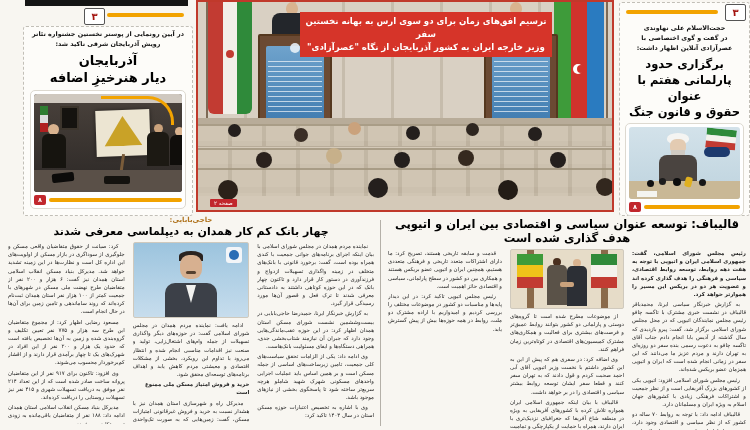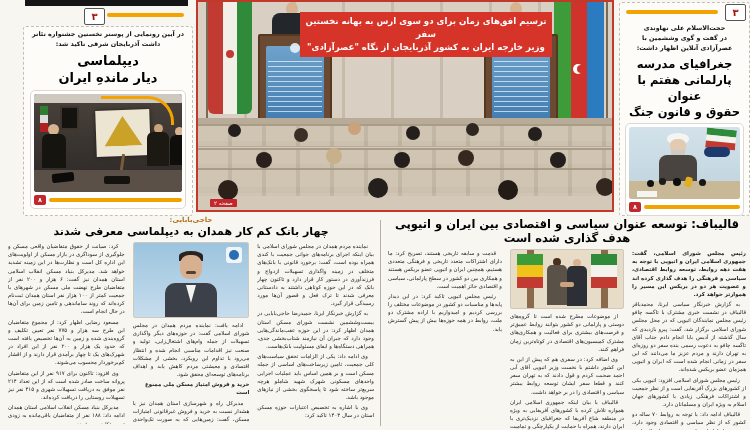--- a/index.html
+++ b/index.html
@@ -64,23 +64,23 @@
 <body>
 
 <div id="page">
 
   <div class="blackstrip" style="left:25px;top:0;width:163px;height:6px;"></div>
   <div class="numbox" style="left:84px;top:8px;">۳</div>
   <div class="obar" style="left:107px;top:13px;width:77px;"></div>
 
   <div class="panelbox" style="left:23px;top:26px;width:168px;height:188px;">
     <div class="kicker-sm">در آیین رونمایی از پوستر نخستین جشنواره تئاتر
-داشت آذربایجان شرقی تاکید شد:</div>
-    <div class="head-l" style="margin-top:2px;">دیپلماسی</div>
-    <div class="head-l">دیار ماندهِ ایران</div>
+رویش آذربایجان شرقی تاکید شد:</div>
+    <div class="head-l" style="margin-top:2px;">آذربایجان</div>
+    <div class="head-l">دیار هنرخیزِ اضافه</div>
     <div class="photocard">
       <div style="position:relative;width:100%;height:98px;background:linear-gradient(#4a423c,#2b2725);border-radius:3px;overflow:hidden;">
         <div class="abs" style="left:0;top:0;right:0;height:9px;background:#cfc8bf;"></div>
         <div class="abs" style="right:8px;top:2px;width:70px;height:26px;border:3px solid #f2a300;border-left:none;border-bottom:none;border-radius:0 26px 0 0;"></div>
         <div class="abs" style="left:26px;top:12px;width:15px;height:20px;background:#15130f;border:2px solid #3c352c;"></div>
         <div class="abs" style="left:6px;top:12px;width:8px;height:26px;background:linear-gradient(#2f7d32 33%,#ddd 33% 66%,#b02020 66%);"></div>
         <div class="abs" style="left:62px;top:16px;width:54px;height:46px;background:#ece5d2;transform:rotate(-2deg);box-shadow:0 0 4px rgba(0,0,0,.5);">
           <div class="abs" style="left:8px;top:6px;width:38px;height:30px;background:#c9a227;clip-path:polygon(50% 0,100% 100%,0 100%);"></div>
         </div>
         <div class="abs" style="left:86px;top:60px;width:3px;height:30px;background:#7a5c3a;transform:rotate(8deg);"></div>
@@ -163,23 +163,23 @@
     </div>
     <div class="pagelabel">صفحه ۲</div>
   </div>
 
   <div class="panelbox" style="left:619px;top:2px;width:129px;height:212px;">
     <div style="position:relative;height:18px;">
       <div class="obar" style="left:6px;top:7px;width:92px;"></div>
       <div class="numbox" style="right:3px;top:1px;">۳</div>
     </div>
     <div class="kicker-sm">حجت‌الاسلام علی نهاوندی
-در گفت و گوی وششمین با
+در گفت و گوی اختصاصی با
 عصرآزادی آنلاین اظهار داشت:</div>
-    <div class="head-r" style="margin-top:2px;">جغرافیای مدرسه
+    <div class="head-r" style="margin-top:2px;">برگزاری حدود
 پارلمانی هفتم با عنوان
 حقوق و قانون جنگ</div>
     <div class="photocard" style="margin:3px 5px;">
       <div style="position:relative;width:100%;height:72px;background:linear-gradient(#d3e2ea,#bed3de);border-radius:3px;overflow:hidden;">
         <div class="hflag" style="right:4px;top:2px;width:30px;height:20px;transform:rotate(6deg);">
           <div style="background:#2f8a3a;"></div>
             <div style="background:#f4f2ec;"></div>
             <div style="background:#c23b32;"></div>
         </div>
         <div class="abs" style="right:10px;top:20px;width:26px;height:10px;background:#1d3a6e;border-radius:5px;"></div>

